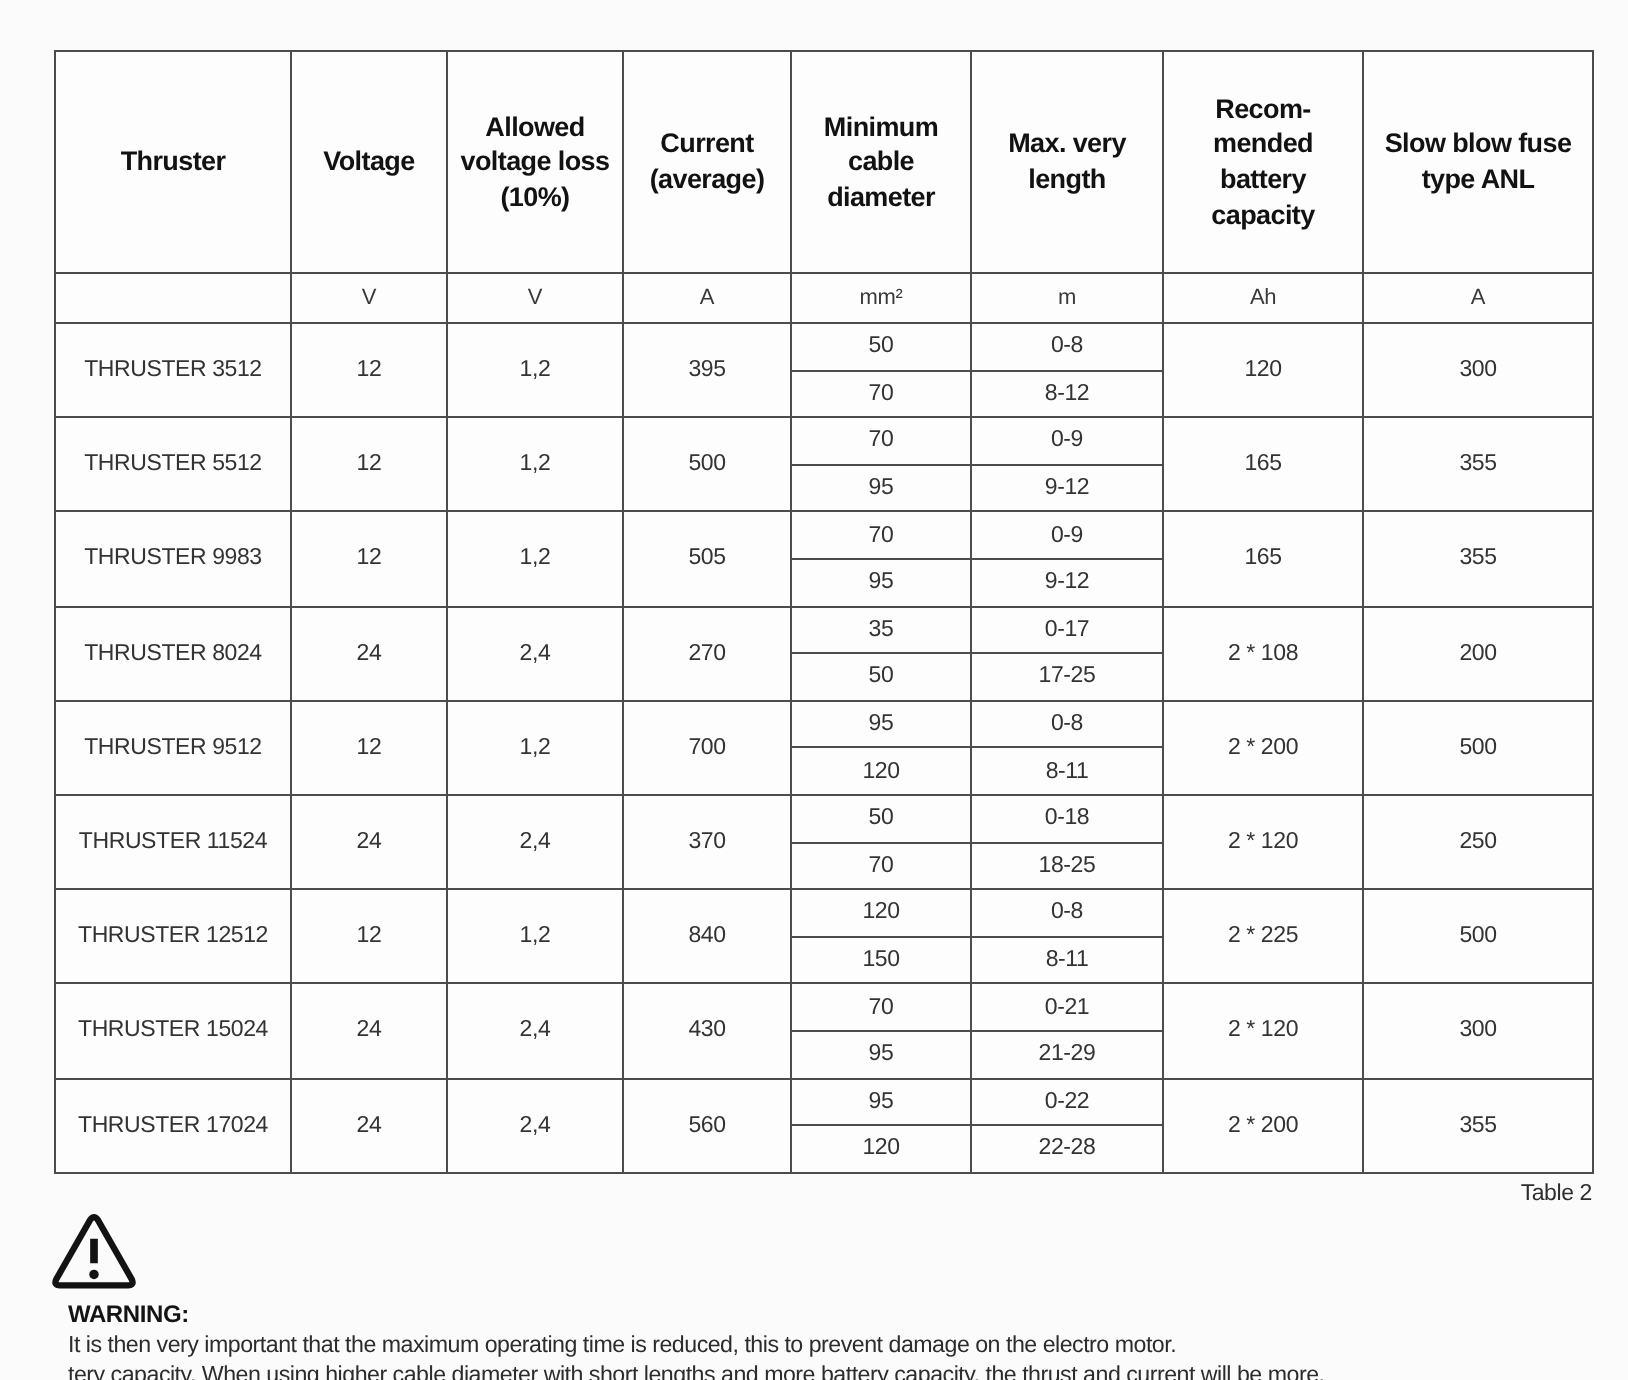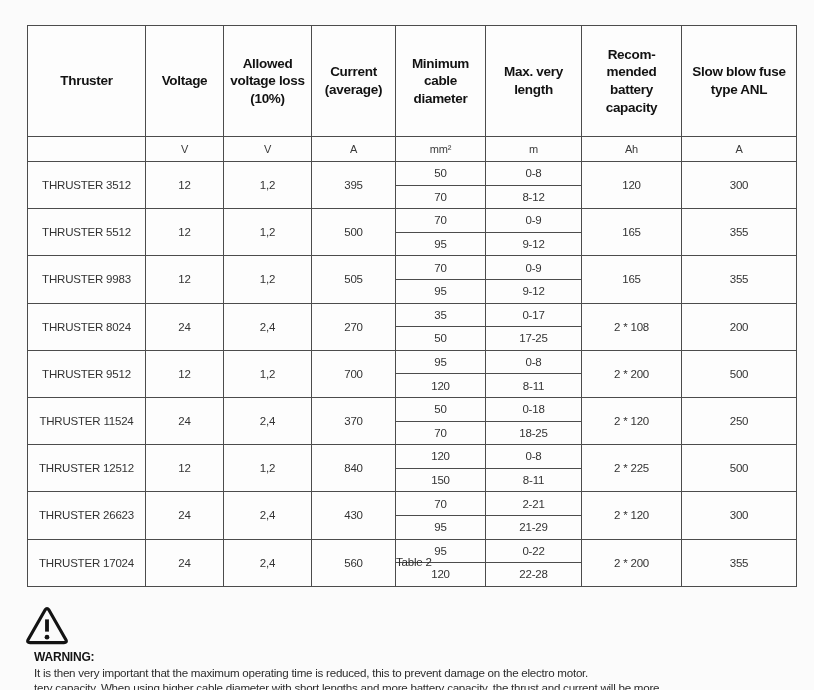--- a/index.html
+++ b/index.html
@@ -51,23 +51,23 @@
   tbody.data td {
     height: 22.6px;
     font-size: 11.5px;
     color: #333333;
     letter-spacing: -0.2px;
     white-space: nowrap;
   }
   .caption {
     position: absolute;
     left: 396px;
-    top: 556px;
+    top: 591px;
     width: 400px;
-    text-align: left;
+    text-align: right;
     font-size: 11.5px;
     color: #2e2e2e;
     letter-spacing: -0.2px;
   }
   .warning {
     position: absolute;
     left: 26px;
     top: 602px;
     width: 772px;
     display: flex;
@@ -229,26 +229,26 @@
           <td>120</td>
           <td>0-8</td>
           <td rowspan="2">2 * 225</td>
           <td rowspan="2">500</td>
         </tr>
         <tr>
           <td>150</td>
           <td>8-11</td>
         </tr>
         <tr>
-          <td rowspan="2">THRUSTER 26623</td>
+          <td rowspan="2">THRUSTER 15024</td>
           <td rowspan="2">24</td>
           <td rowspan="2">2,4</td>
           <td rowspan="2">430</td>
           <td>70</td>
-          <td>2-21</td>
+          <td>0-21</td>
           <td rowspan="2">2 * 120</td>
           <td rowspan="2">300</td>
         </tr>
         <tr>
           <td>95</td>
           <td>21-29</td>
         </tr>
         <tr>
           <td rowspan="2">THRUSTER 17024</td>
           <td rowspan="2">24</td>

